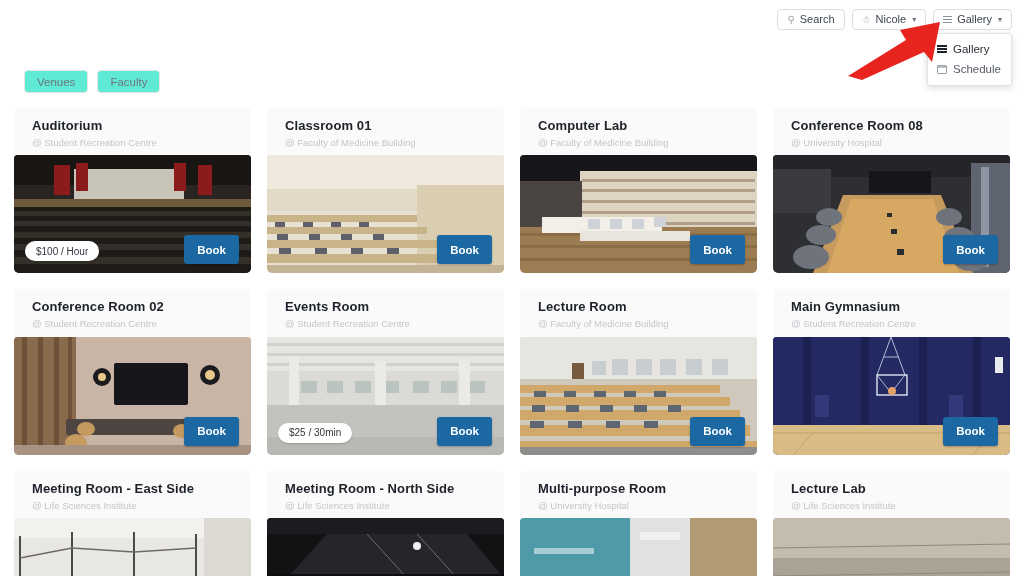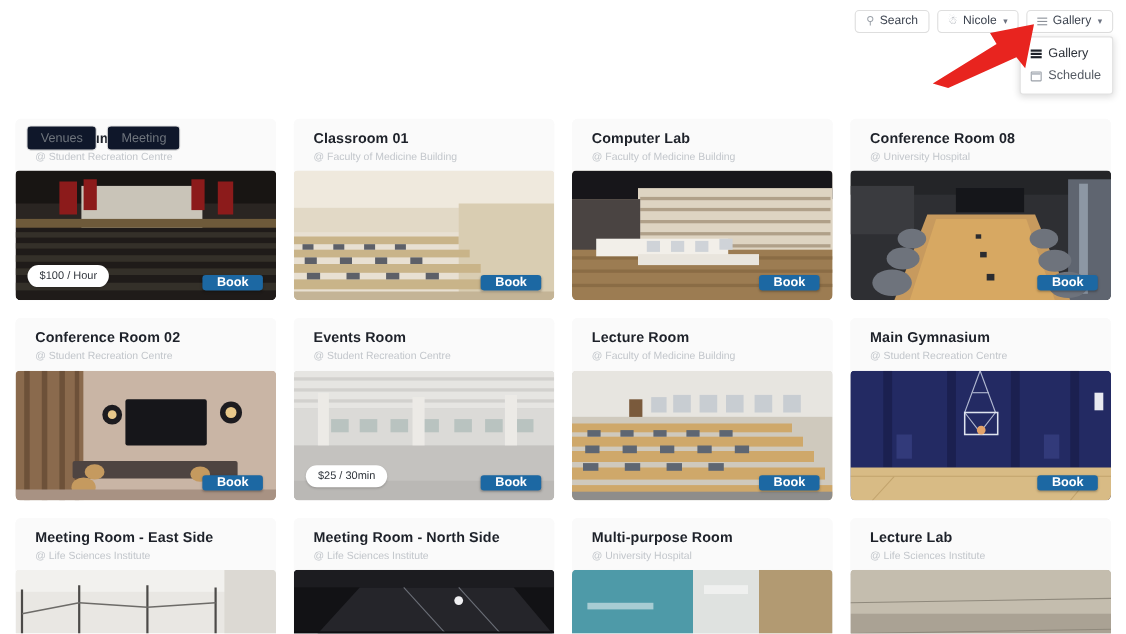--- a/index.html
+++ b/index.html
@@ -130,25 +130,24 @@
     gap: 9px;
     z-index: 10;
   }
   .tab {
     height: 23px;
     padding: 0 12px;
     display: flex;
     align-items: center;
     border: 1px solid #e4e4e4;
     border-radius: 4px;
-    background: #0f172a;
+    background: #5eead4;
     color: #6f757d;
     font-size: 11.5px;
     cursor: pointer;
-    margin-top: 44px;
   }
 
   
   .grid {
     position: absolute;
     left: 14px;
     top: 108px;
     width: 996px;
     display: grid;
     grid-template-columns: repeat(4, 237px);
@@ -189,21 +188,21 @@
     border-radius: 4px;
     overflow: hidden;
   }
 
   .photo { position: absolute; inset: 0; }
 
   .book-btn {
     position: absolute;
     right: 12px;
     bottom: 9px;
-    height: 14px;
+    height: 29px;
     padding: 1px 13px;
     display: flex;
     align-items: center;
     justify-content: center;
     background: #1c68a3;
     color: #ffffff;
     font-size: 11.5px;
     font-weight: bold;
     border-radius: 3px;
     box-shadow: 0 1px 2px rgba(0,0,0,.25);
@@ -271,21 +270,21 @@
     <g fill="#e8241f">
       <path d="M4 58 L62 22 L56 12 L96 4 L88 44 L80 34 L18 62 Z"></path>
     </g>
   </svg>
 
   <div class="tabs">
     <div class="tab">
       <span>Venues</span>
     </div>
     <div class="tab">
-      <span>Meeting</span>
+      <span>Faculty</span>
     </div>
   </div>
 
   <div class="grid">
 
     <div class="card">
       <div class="card-head">
         <div class="card-title">Auditorium</div>
         <div class="card-sub">@ Student Recreation Centre</div>
       </div>

